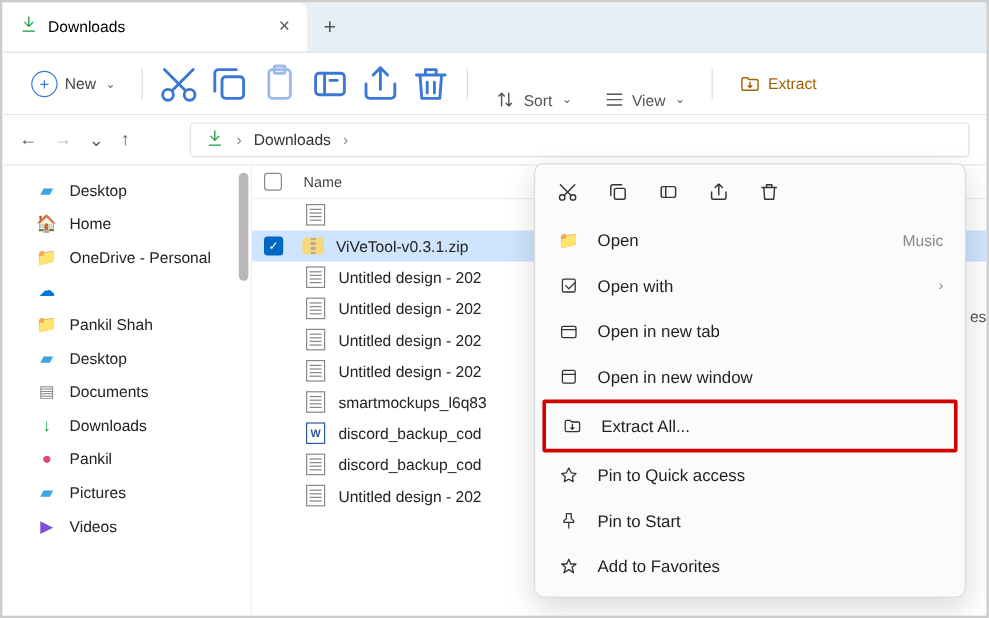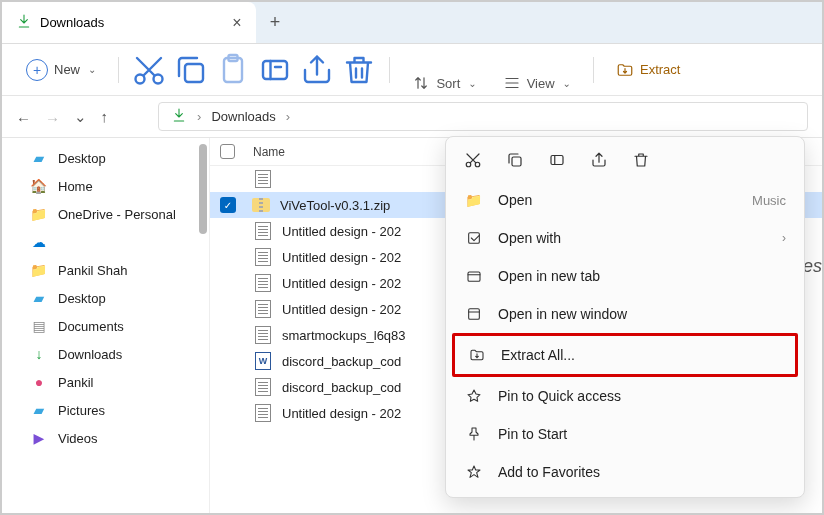--- a/index.html
+++ b/index.html
@@ -53,21 +53,21 @@
 
 .ctx { position: absolute; left: 443px; top: 134px; width: 360px; background: #fbfbfb; border: 1px solid #ddd; border-radius: 8px; box-shadow: 0 8px 24px rgba(0,0,0,0.15); padding: 6px; z-index: 10; }
 .ctx-icons { display: flex; gap: 20px; padding: 6px 10px 10px 10px; }
 .ctx-icons .ci { width: 22px; height: 22px; display: flex; align-items: center; justify-content: center; color: #333; }
 .ctx-item { display: flex; align-items: center; gap: 14px; padding: 9px 12px; font-size: 14px; color: #222; border-radius: 4px; }
 .ctx-item .ci { width: 20px; height: 20px; display: flex; align-items: center; justify-content: center; color: #333; }
 .ctx-item .hint { margin-left: auto; color: #888; font-size: 13px; }
 .ctx-item .arrow { margin-left: auto; color: #888; font-size: 12px; }
 .ctx-highlight { border: 3px solid #d40000; border-radius: 2px; }
 
-.edge-text { position: absolute; right: 0; color: #555; font-size: 18px; font-style: italic; }
+.edge-text { position: absolute; right: 0; color: #555; font-size: 13px; }
 
 svg { stroke: currentColor; fill: none; stroke-width: 1.6; stroke-linecap: round; stroke-linejoin: round; }
 </style>
 </head>
 <body>
 
 <div class="tabs">
   <div class="tab">
     <span class="dl-icon">
       <svg viewBox="0 0 24 24" width="16" height="16">

